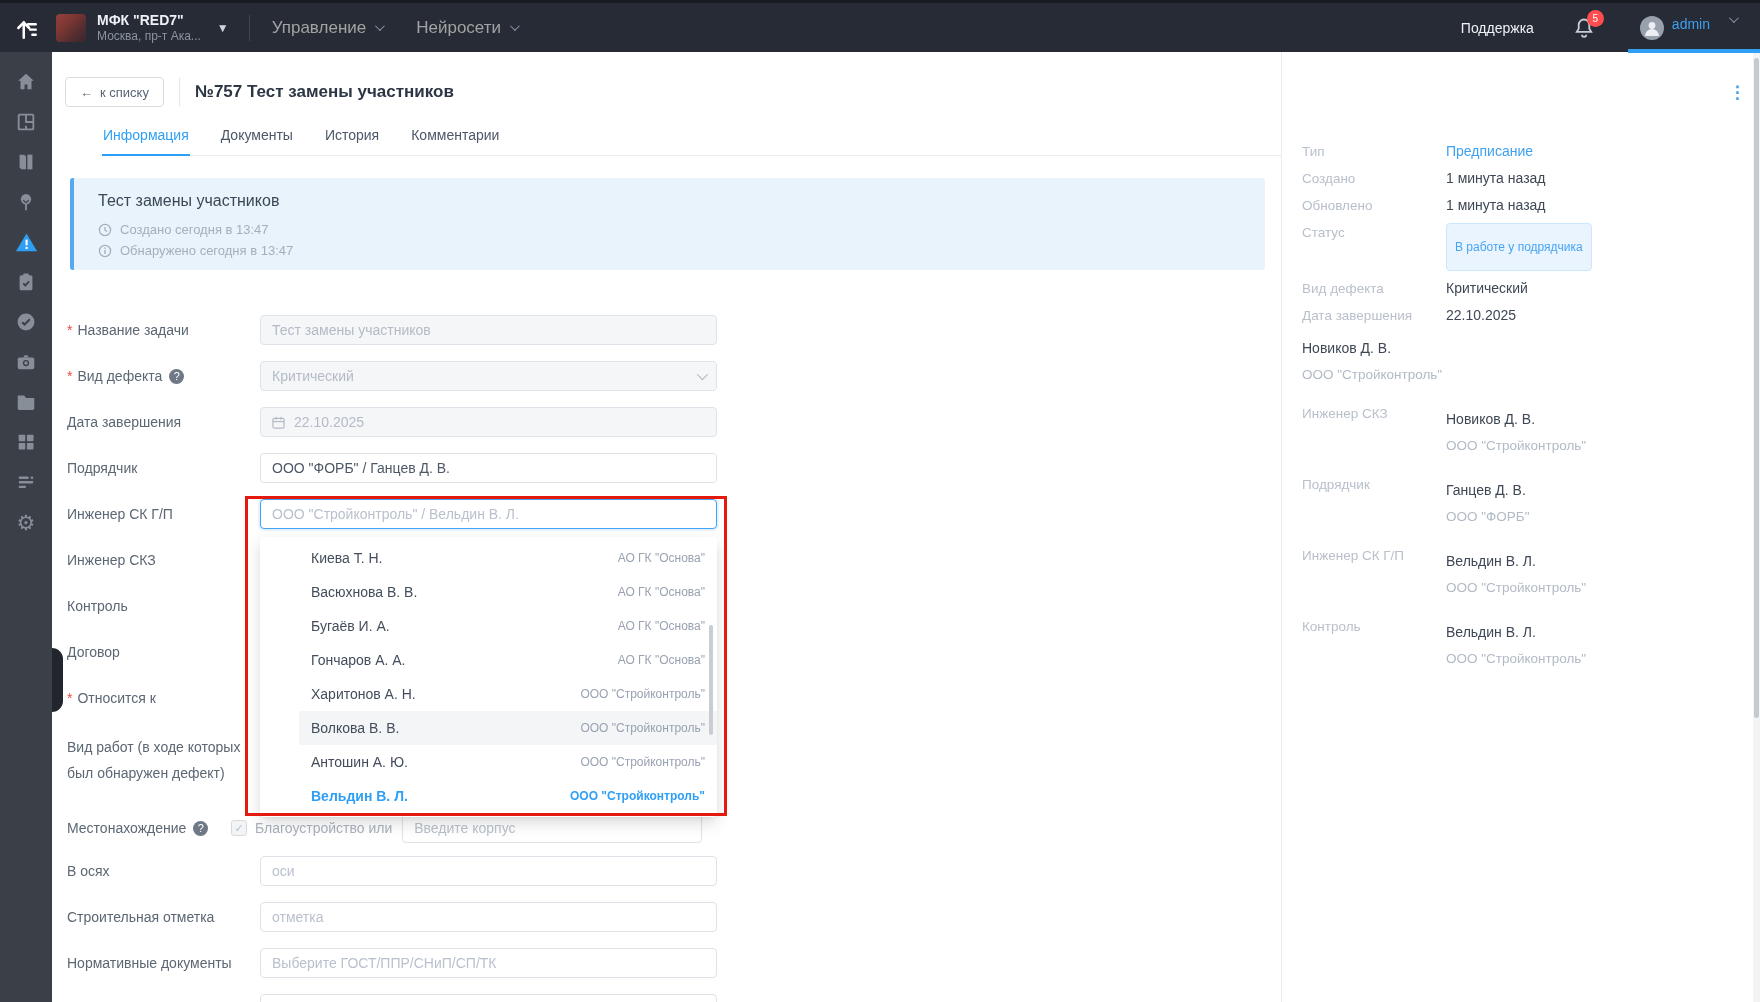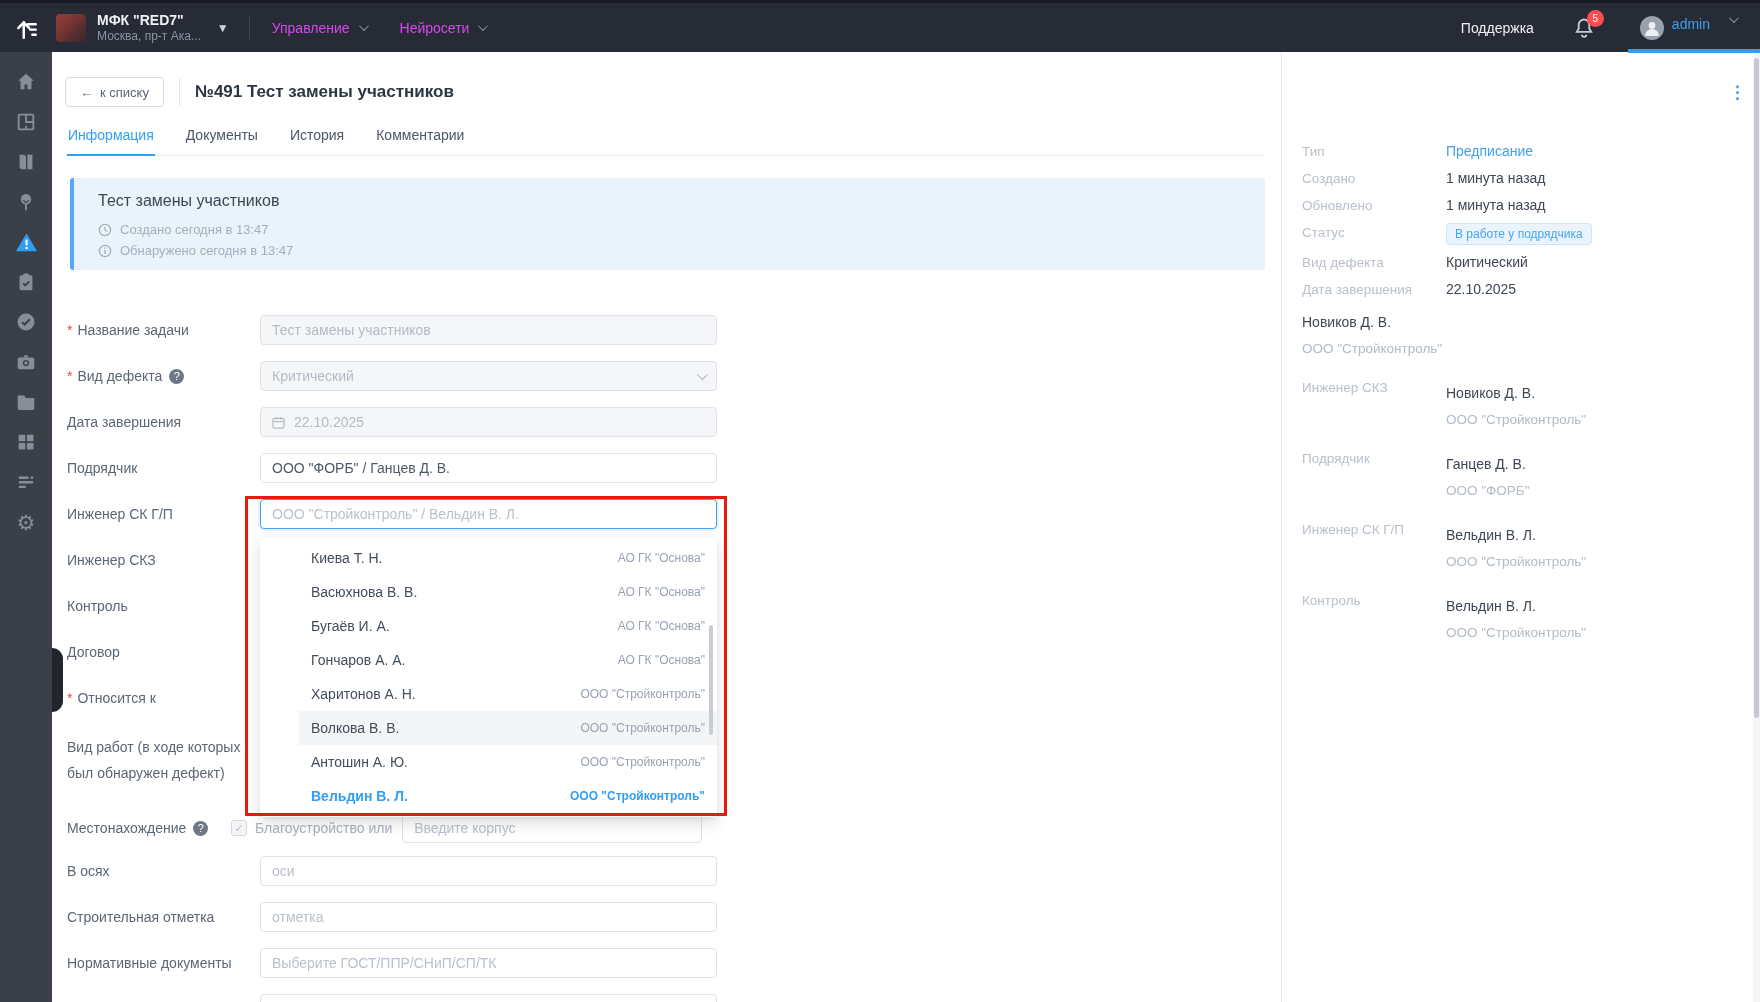--- a/index.html
+++ b/index.html
@@ -12,21 +12,21 @@
     border-top:3px solid #181b22; display:flex; align-items:center; padding:0 0 0 10px; z-index:90; }
   .tb-left { display:flex; align-items:center; }
   .logo { width:34px; height:34px; display:flex; align-items:center; justify-content:center; margin-right:12px; }
   .project { display:flex; align-items:center; cursor:pointer; }
   .project-thumb { width:30px; height:28px; border-radius:4px; margin-right:11px;
     background:linear-gradient(135deg,#93403a 0%,#7d3733 35%,#532d2f 70%,#39262e 100%); }
   .project-name { color:#eef1f5; font-size:14px; font-weight:bold; line-height:17px; }
   .project-addr { color:#8b93a2; font-size:12px; line-height:15px; }
   .caret { color:#cfd4dc; font-size:12px; margin-left:16px; }
   .tb-divider { width:1px; height:26px; background:#3d434f; margin:0 22px 0 20px; }
-  .tb-menu { display:flex; align-items:center; color:#d946ef; font-size:14px; margin-right:34px; cursor:pointer; }
+  .tb-menu { display:flex; align-items:center; color:#a3a3a3; font-size:17px; margin-right:34px; cursor:pointer; }
   .chev { width:7px; height:7px; border-right:1.6px solid #8b93a2; border-bottom:1.6px solid #8b93a2;
     transform:rotate(45deg) translateY(-2px); margin-left:9px; }
   .tb-right { margin-left:auto; display:flex; align-items:center; padding-right:24px; }
   .tb-support { color:#eef1f5; font-size:14px; margin-right:38px; cursor:pointer; }
   .bell { position:relative; width:24px; height:26px; margin-right:44px; cursor:pointer; }
   .badge { position:absolute; top:-5px; right:-8px; min-width:17px; height:17px; border-radius:9px;
     background:#ff4d4f; color:#fff; font-size:10px; display:flex; align-items:center; justify-content:center; padding:0 4px; }
   .user { display:flex; cursor:pointer; }
   .avatar { width:24px; height:24px; border-radius:50%; background:#99a1ad; overflow:hidden; margin-right:8px; }
   .user-name { color:#3da0f0; font-size:14px; margin-right:10px; }
@@ -46,21 +46,21 @@
   
   .content { position:absolute; left:52px; top:52px; width:1229px; bottom:0; background:#fff; padding:25px 16px 0 13px; }
   .c-header { display:flex; align-items:center; height:30px; margin-bottom:16px; }
   .back-btn { display:flex; align-items:center; height:30px; padding:0 14px; background:#fff;
     border:1px solid #d8dce2; border-radius:4px; color:#5a6575; font-size:13px; cursor:pointer;
     font-family:"Liberation Sans", sans-serif; }
   .back-arrow { margin-right:7px; font-size:13px; }
   .h-divider { width:1px; height:28px; background:#e3e6ea; margin:0 15px; }
   .page-title { font-size:17px; font-weight:bold; color:#2b3544; }
 
-  .tabs { display:flex; gap:30px; border-bottom:1px solid #e9ecf1; width:1200px; margin-top:16px; padding-left:2px; }
+  .tabs { display:flex; gap:30px; border-bottom:1px solid #e9ecf1; width:1200px; margin-top:16px; padding-left:2px;margin-left:35px; }
   .tab { font-size:14px; color:#4c5768; padding:4px 1px 11px; cursor:pointer; }
   .tab.active { color:#2f9ff5; border-bottom:2px solid #2f9ff5; margin-bottom:-1px; }
 
   .infobox { margin:22px 0 0 5px; width:1195px; background:#e9f3fc; border-left:4px solid #57a8f2;
     border-radius:3px; padding:14px 24px 12px; }
   .ib-title { font-size:16px; color:#3c4756; margin-bottom:12px; }
   .ib-meta { display:flex; align-items:center; color:#a6aebc; font-size:13px; margin-top:6px; }
   .ib-meta svg { margin-right:8px; flex-shrink:0; }
 
   .form { margin-top:45px; }
@@ -104,21 +104,21 @@
     border:3px solid #e41a0e; z-index:60; pointer-events:none; }
 
   
   .details { position:absolute; left:1281px; top:52px; width:519px; bottom:0; background:#fff;
     border-left:1px solid #e8ebf0; padding:90px 20px 0 20px; }
   .drow { display:flex; margin-bottom:8px; }
   .dlabel { width:144px; flex-shrink:0; color:#b9c0cb; font-size:13.5px; line-height:19px; }
   .dvalue { font-size:14px; color:#3e4754; line-height:19px; }
   .t-link .dv-main { color:#3da0f0; cursor:pointer; }
   .t-badge .dv-main { display:inline-block; background:#e9f4fe; border:1px solid #cce7fd; color:#49a5f3;
-    font-size:12px; padding:3px 8px; border-radius:4px; line-height:14px; }
+    font-size:12px; padding:16px 8px; border-radius:4px; line-height:14px; }
   .t-person { margin-bottom:20px; }
   .t-person .dv-name { color:#3e4754; margin-top:6px; }
   .t-person .dv-company { color:#b2bac6; font-size:13.5px; margin-top:7px; }
   .kebab { position:absolute; left:1729px; top:82px; color:#3f9ef2; font-size:17px; font-weight:bold;
     cursor:pointer; z-index:85; }
 
   
   .pg-track { position:absolute; right:0; top:52px; bottom:0; width:7px; background:#f3f4f6; z-index:86; }
   .pg-thumb { position:absolute; right:1px; top:6px; width:5px; height:660px; background:#c6cad0; border-radius:3px; }
 </style>
@@ -270,21 +270,21 @@
 
   <div class="handle">〉</div>
 
   <main class="content">
     <div class="c-header">
       <button class="back-btn">
         <span class="back-arrow">←</span>
         <span>к списку</span>
       </button>
       <div class="h-divider"></div>
-      <h1 class="page-title">№491 Тест замены участников</h1>
+      <h1 class="page-title">№757 Тест замены участников</h1>
     </div>
 
     <div class="tabs">
 
         <div class="tab active"><span>Информация</span></div>
 
         <div class="tab"><span>Документы</span></div>
 
         <div class="tab"><span>История</span></div>
 

